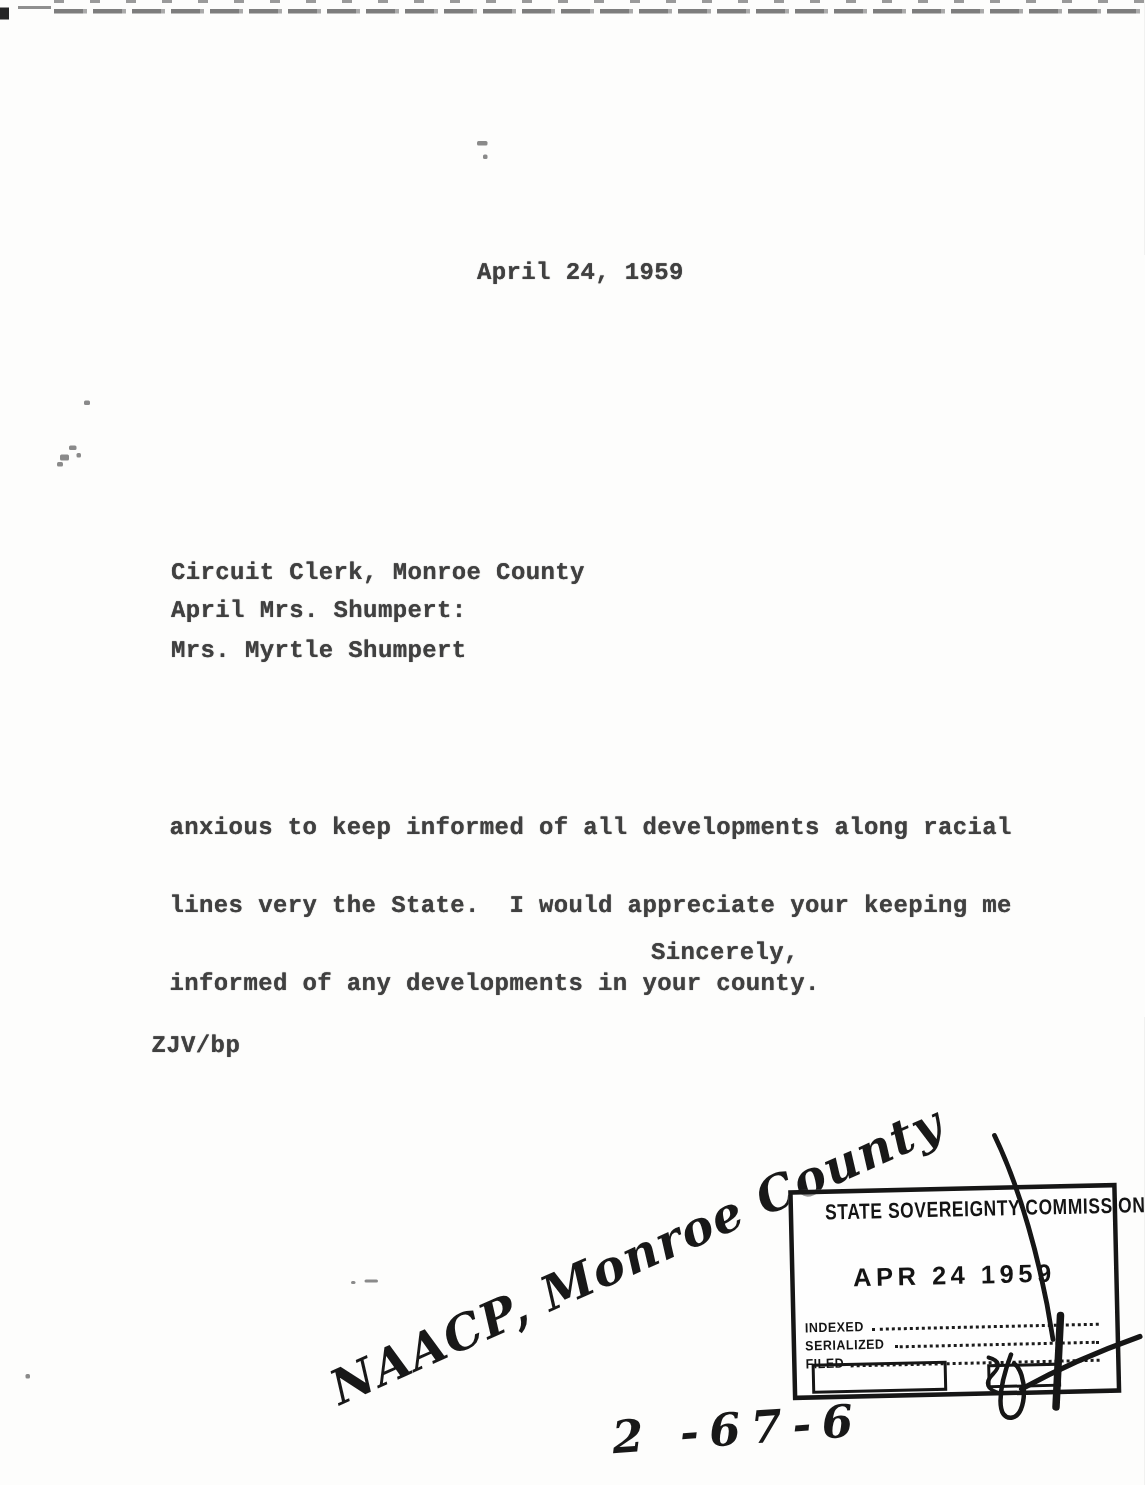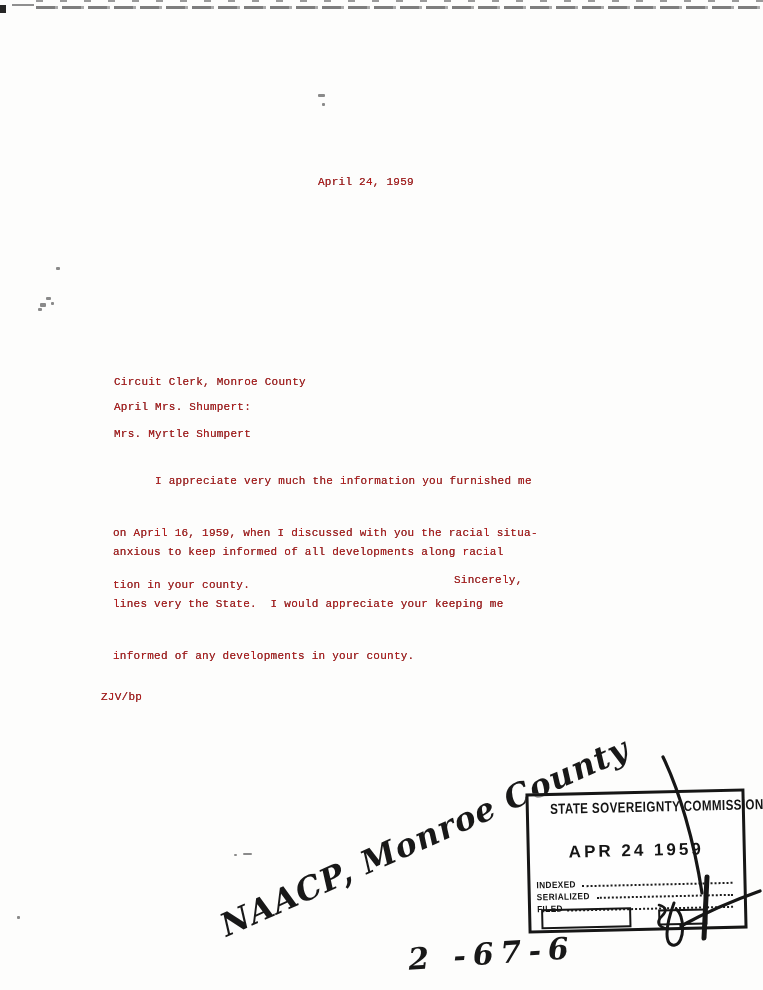--- a/index.html
+++ b/index.html
@@ -9,25 +9,25 @@
     height: 990px;
     margin: 0 auto;
     background: #fdfdfc;
     overflow: hidden;
     font-family: "Liberation Mono", monospace;
   }
   
   .tw {
     position: absolute;
     font-family: "Liberation Mono", "DejaVu Sans Mono", monospace;
-    font-weight: 400;
-    font-size: 11px;
+    font-weight: 700;
+    font-size: 16px;
     line-height: 17.4px;
     letter-spacing: 0.25px;
-    color: #b91c1c;
+    color: #404040;
     white-space: pre;
     text-shadow: 0 0 0.6px rgba(20,20,20,0.75);
   }
   .tw .indent { padding-left: 42px; }
 
   
   .artifact { position: absolute; }
   .topline-faint {
     left: 36px; top: 0; width: 727px; height: 2px;
     background: repeating-linear-gradient(90deg, #9a9a9a 0 7px, transparent 7px 24px);
@@ -126,33 +126,28 @@
 
   <div class="tw" style="left:318px; top:174px;">April 24, 1959</div>
 
   <div class="tw" style="left:114px; top:339px;">
     <div>Circuit Clerk, Monroe County</div>
     <div>Mrs. Myrtle Shumpert</div>
   </div>
 
   <div class="tw" style="left:114px; top:399px;">April Mrs. Shumpert:</div>
 
-  <div class="tw" style="left:113px; top:438px;">
-    <div class="indent">I appreciate very much the information you furnished me</div>
-    <div>on April 16, 1959, when I discussed with you the racial situa-</div>
-    <div>tion in your county.</div>
-  </div>
 
   <div class="tw" style="left:113px; top:509px;">
     <div>anxious to keep informed of all developments along racial</div>
     <div>lines very the State.  I would appreciate your keeping me</div>
     <div>informed of any developments in your county.</div>
   </div>
 
-  <div class="tw" style="left:434px; top:572px;margin-left:20px;">Sincerely,</div>
+  <div class="tw" style="left:434px; top:627px;">Sincerely,</div>
 
 
   <div class="tw" style="left:101px; top:689px;">ZJV/bp</div>
 
   <div class="handwriting hw-note">NAACP, Monroe County</div>
 
   <div class="handwriting hw-number">2 -67-6</div>
 
   <div class="stamp">
     <div class="stamp-title">STATE SOVEREIGNTY COMMISSION</div>

